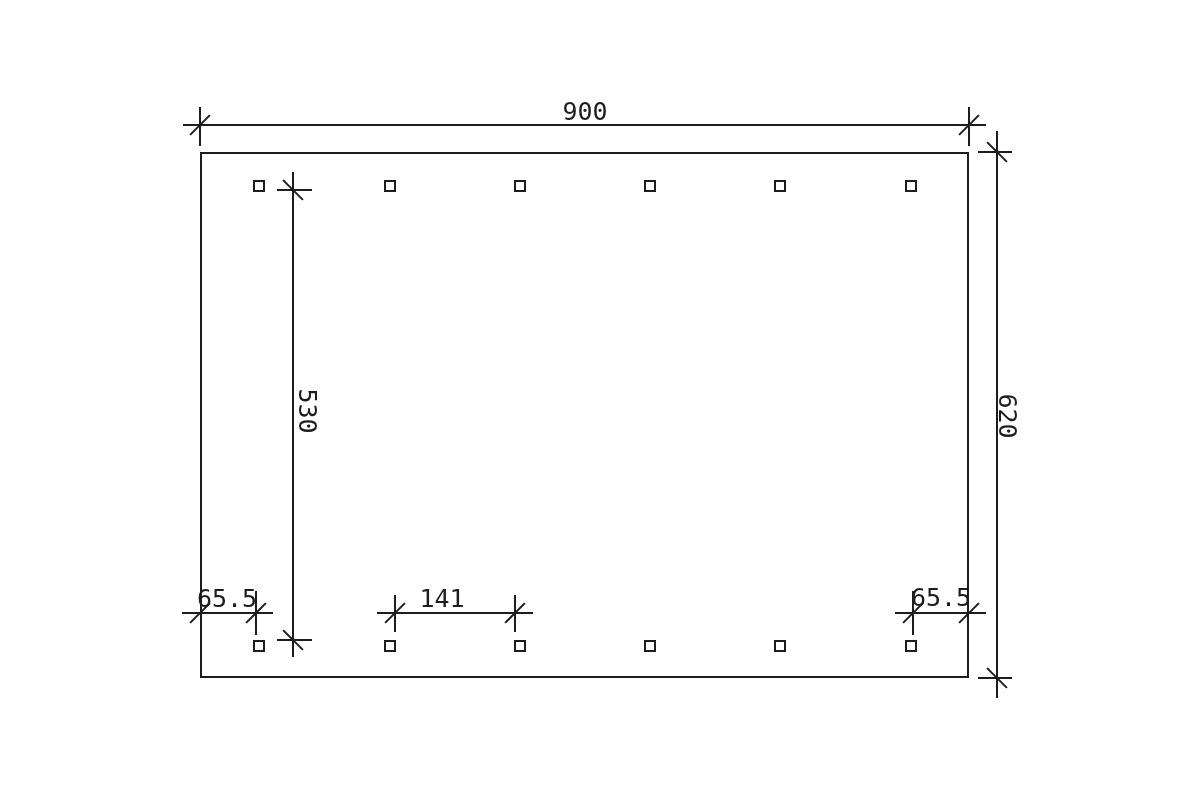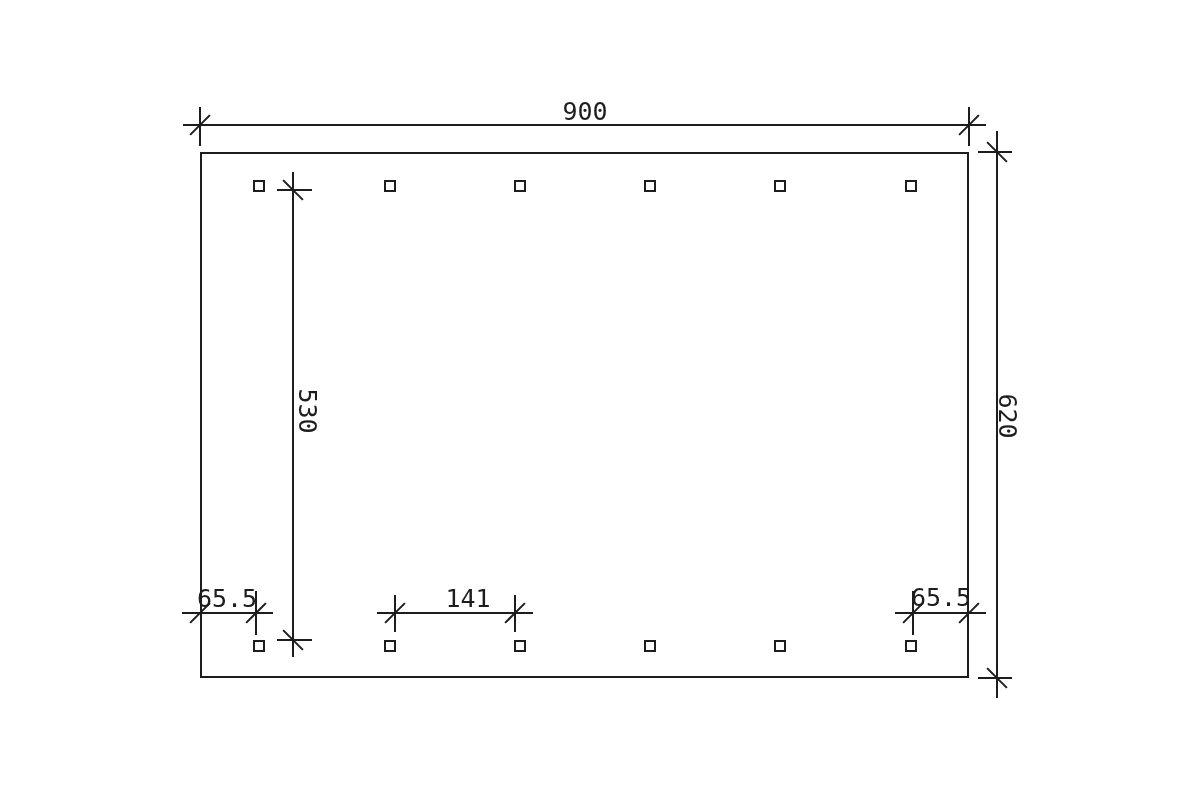--- a/index.html
+++ b/index.html
@@ -103,21 +103,21 @@
   <div class="ln" style="left:255px; top:591px; width:2px; height:44px"></div>
   <div class="tick h" style="left:186px; top:612px"></div>
   <div class="tick h" style="left:242px; top:612px"></div>
   <div class="dim-label" style="left:227px; top:598px">65.5</div>
 
   <div class="ln" style="left:377px; top:612px; width:156px; height:2px"></div>
   <div class="ln" style="left:394px; top:595px; width:2px; height:37px"></div>
   <div class="ln" style="left:514px; top:595px; width:2px; height:37px"></div>
   <div class="tick h" style="left:381px; top:612px"></div>
   <div class="tick h" style="left:501px; top:612px"></div>
-  <div class="dim-label" style="left:468px; top:598px">141</div>
+  <div class="dim-label" style="left:442px; top:598px">141</div>
 
   <div class="ln" style="left:895px; top:612px; width:91px; height:2px"></div>
   <div class="ln" style="left:912px; top:591px; width:2px; height:44px"></div>
   <div class="tick h" style="left:899px; top:612px"></div>
   <div class="tick h" style="left:955px; top:612px"></div>
   <div class="dim-label" style="left:941px; top:597px">65.5</div>
 
 </div>
 
 </body></html>

